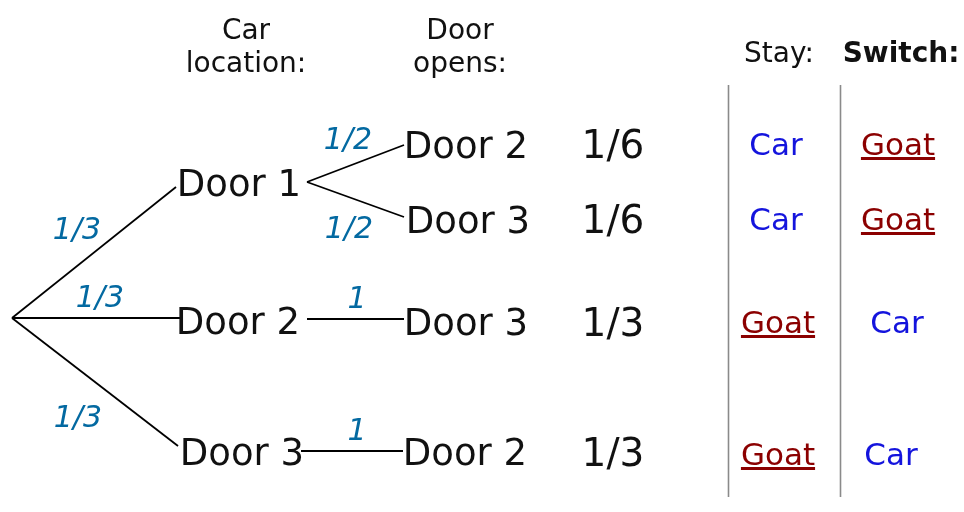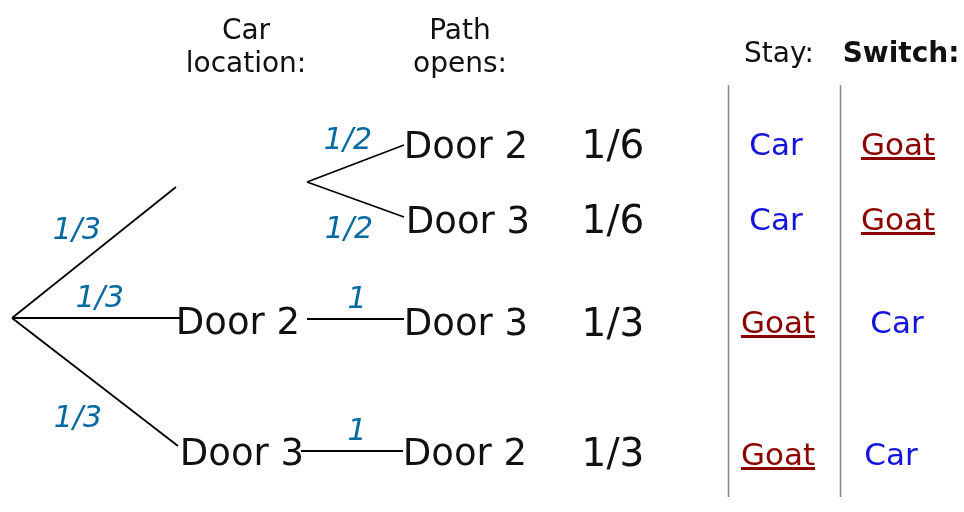--- a/index.html
+++ b/index.html
@@ -46,30 +46,31 @@
     <line x1="301" y1="451" x2="403" y2="451" stroke="#000000" stroke-width="1.8"></line>
     <line x1="728.5" y1="85" x2="728.5" y2="497" stroke="#8a8a8a" stroke-width="1.6"></line>
     <line x1="840.5" y1="85" x2="840.5" y2="497" stroke="#8a8a8a" stroke-width="1.6"></line>
   </svg>
 
   <div class="abs header" style="left:246px; top:46px;">
     <div>Car</div>
     <div>location:</div>
   </div>
   <div class="abs header" style="left:460px; top:46px;">
-    <div>Path</div>
+    <div>Door</div>
     <div>opens:</div>
   </div>
   <div class="abs header" style="left:779px; top:52px;">Stay:</div>
   <div class="abs header" style="left:901px; top:52px;font-weight:bold;">Switch:</div>
 
   <div class="abs fraction" style="left:77px;  top:228px;">1/3</div>
   <div class="abs fraction" style="left:100px; top:296px;">1/3</div>
   <div class="abs fraction" style="left:78px;  top:416px;">1/3</div>
 
+  <div class="abs door-label" style="left:239px; top:183px;">Door 1</div>
   <div class="abs door-label" style="left:238px; top:321px;">Door 2</div>
   <div class="abs door-label" style="left:242px; top:452px;">Door 3</div>
 
   <div class="abs fraction" style="left:348px; top:138px;">1/2</div>
   <div class="abs fraction" style="left:349px; top:227px;">1/2</div>
   <div class="abs fraction" style="left:357px; top:297px;">1</div>
   <div class="abs fraction" style="left:357px; top:429px;">1</div>
 
   <div class="abs door-label" style="left:466px; top:145px;">Door 2</div>
   <div class="abs door-label" style="left:468px; top:220px;">Door 3</div>

